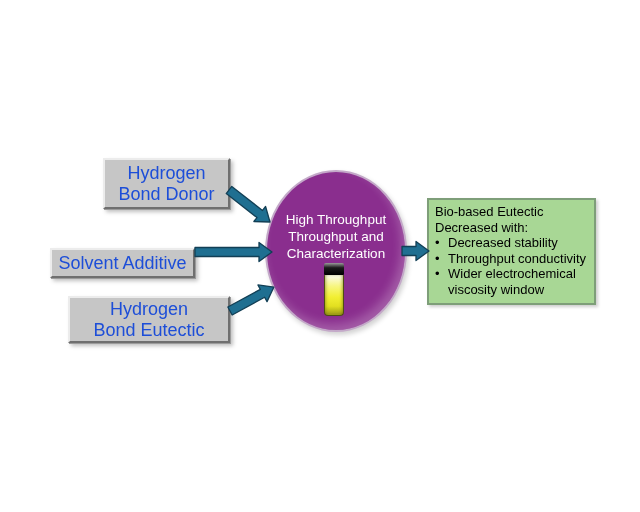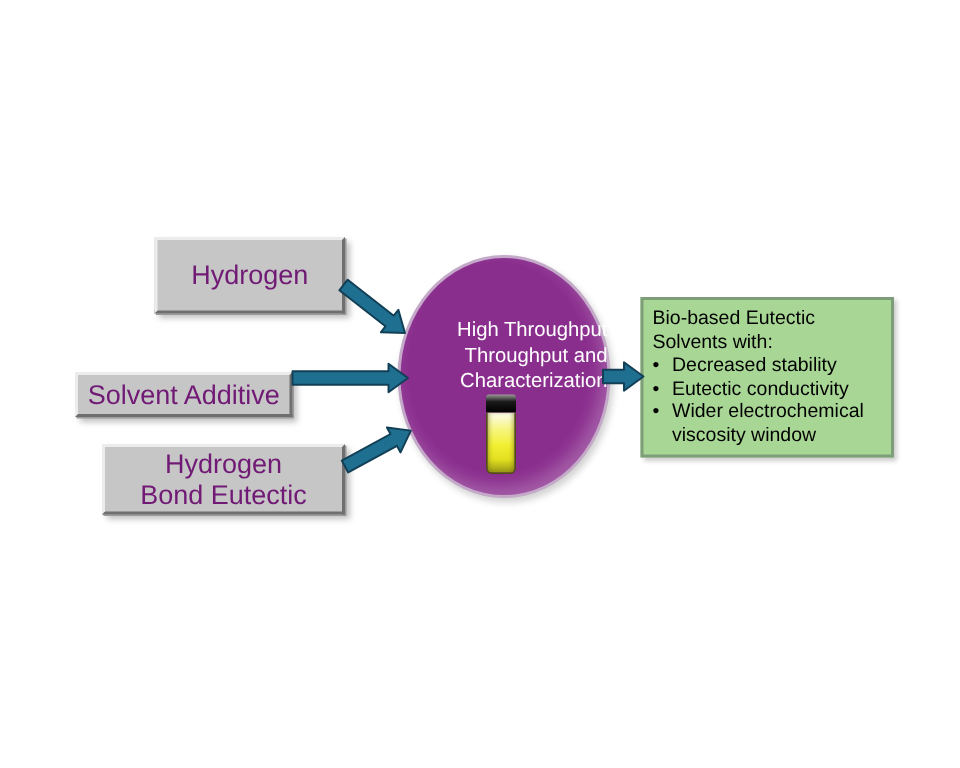--- a/index.html
+++ b/index.html
@@ -8,38 +8,38 @@
     font-family:"Liberation Sans", sans-serif;color:#000;
   }
   
   .gray-box{
     position:absolute;
     background:var(--gray-box-fill,#c6c6c6);
     border:2px solid;
     border-color:#ececec #6f6f6f #6f6f6f #ececec;
     box-shadow:1px 1px 0 #9b9b9b, 3px 3px 4px rgba(0,0,0,0.25);
     display:flex;flex-direction:column;align-items:center;justify-content:center;
-    text-align:center;font-size:18px;line-height:21px;color:#701a75;
+    text-align:center;font-size:18px;line-height:21px;color:#1d4ed8;
     z-index:2;
   }
   .box-donor{left:103px;top:158px;width:123px;height:47px;}
   .box-additive{left:50px;top:248px;width:141px;height:26px;}
   .box-acceptor{left:68px;top:296px;width:158px;height:43px;}
   
   .process-ellipse{
     position:absolute;left:265px;top:170px;width:138px;height:158px;
     border-radius:50%;
     background:var(--ellipse-fill,#8a2e8e);
     border:2px solid var(--ellipse-border,#c4a9c9);
     box-shadow:inset -4px -6px 10px rgba(255,255,255,0.22), 2px 3px 5px rgba(0,0,0,0.18);
     z-index:3;
   }
   .process-text{
     position:absolute;top:39px;left:0;width:100%;
-    text-align:right;color:#fff;font-size:13.5px;line-height:17px;
+    text-align:center;color:#fff;font-size:13.5px;line-height:17px;
   }
   
   .vial{position:absolute;left:57px;top:91px;width:20px;height:53px;z-index:4;}
   .vial-cap{
     width:20px;height:12px;border-radius:2px 2px 1px 1px;
     background:linear-gradient(#9a9a9a,#1a1a1a 40%,#000 100%);
   }
   .vial-body{
     width:18px;height:40px;margin:0 auto;
     border:1px solid #4f4f10;border-top:none;border-radius:1px 1px 4px 4px;
@@ -66,20 +66,21 @@
     stroke-width:1.3;stroke-linejoin:round;
   }
 </style>
 </head>
 <body>
 
 <div class="canvas">
 
   <div class="gray-box box-donor">
     <div>Hydrogen</div>
+    <div>Bond Donor</div>
   </div>
 
   <div class="gray-box box-additive">
     <div>Solvent Additive</div>
   </div>
 
   <div class="gray-box box-acceptor">
     <div>Hydrogen</div>
     <div>Bond Eutectic</div>
   </div>
@@ -91,29 +92,29 @@
       <div>Characterization</div>
     </div>
     <div class="vial">
       <div class="vial-cap"></div>
       <div class="vial-body"></div>
     </div>
   </div>
 
   <div class="green-box">
     <div class="green-title">Bio-based Eutectic</div>
-    <div class="green-title">Solvents with:</div>
+    <div class="green-title">Decreased with:</div>
     <ul class="bullet-list">
       <li class="bullet-item">
         <span>•</span>
         <span>Decreased stability</span>
       </li>
       <li class="bullet-item">
         <span>•</span>
-        <span>Eutectic conductivity</span>
+        <span>Throughput conductivity</span>
       </li>
       <li class="bullet-item">
         <span>•</span>
         <span>Wider electrochemical viscosity window</span>
       </li>
     </ul>
   </div>
 
   <svg class="arrow-layer" width="640" height="512" viewBox="0 0 640 512">
     <path class="arrow" d="M0,-4.5 L39,-4.5 L39,-9.5 L52,0 L39,9.5 L39,4.5 L0,4.5 Z" transform="translate(229,190) rotate(38)"></path>

